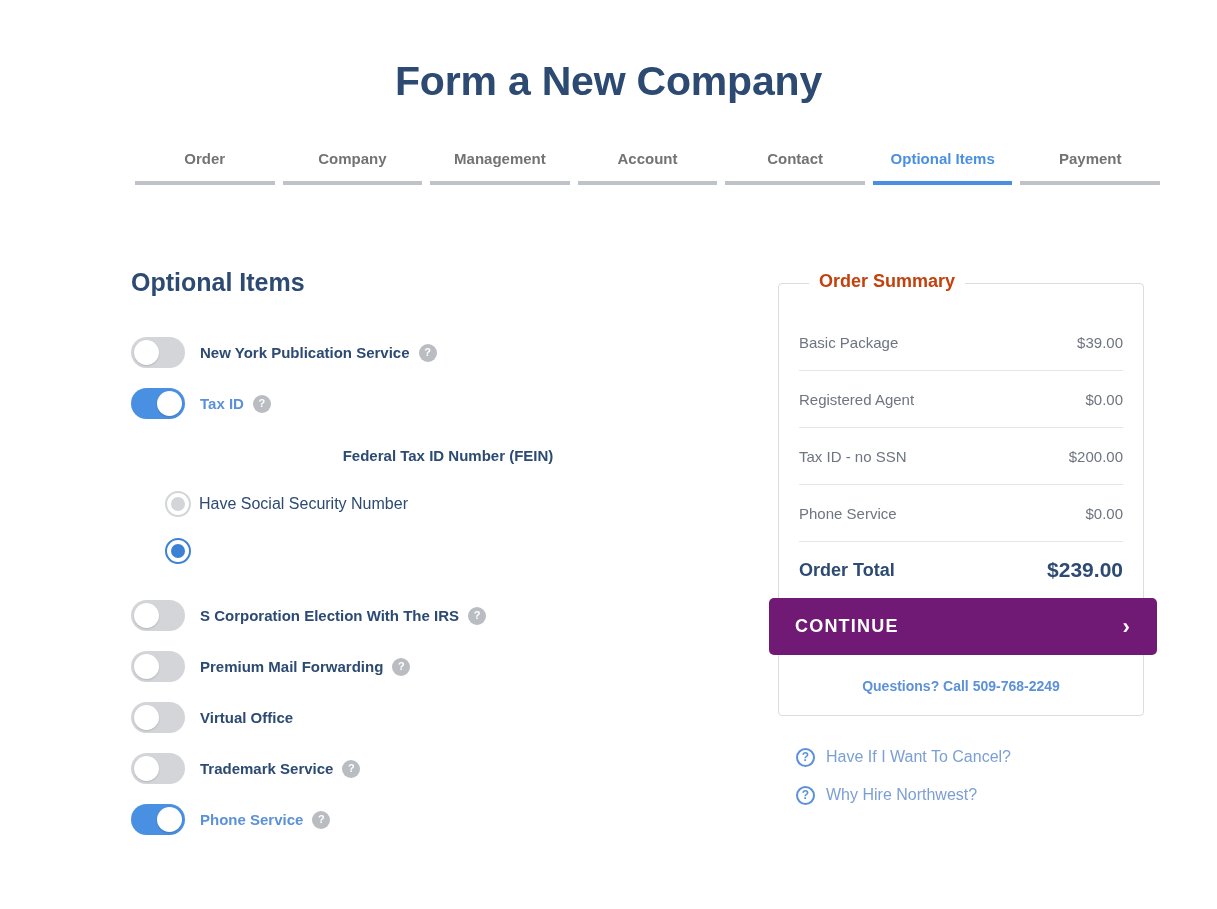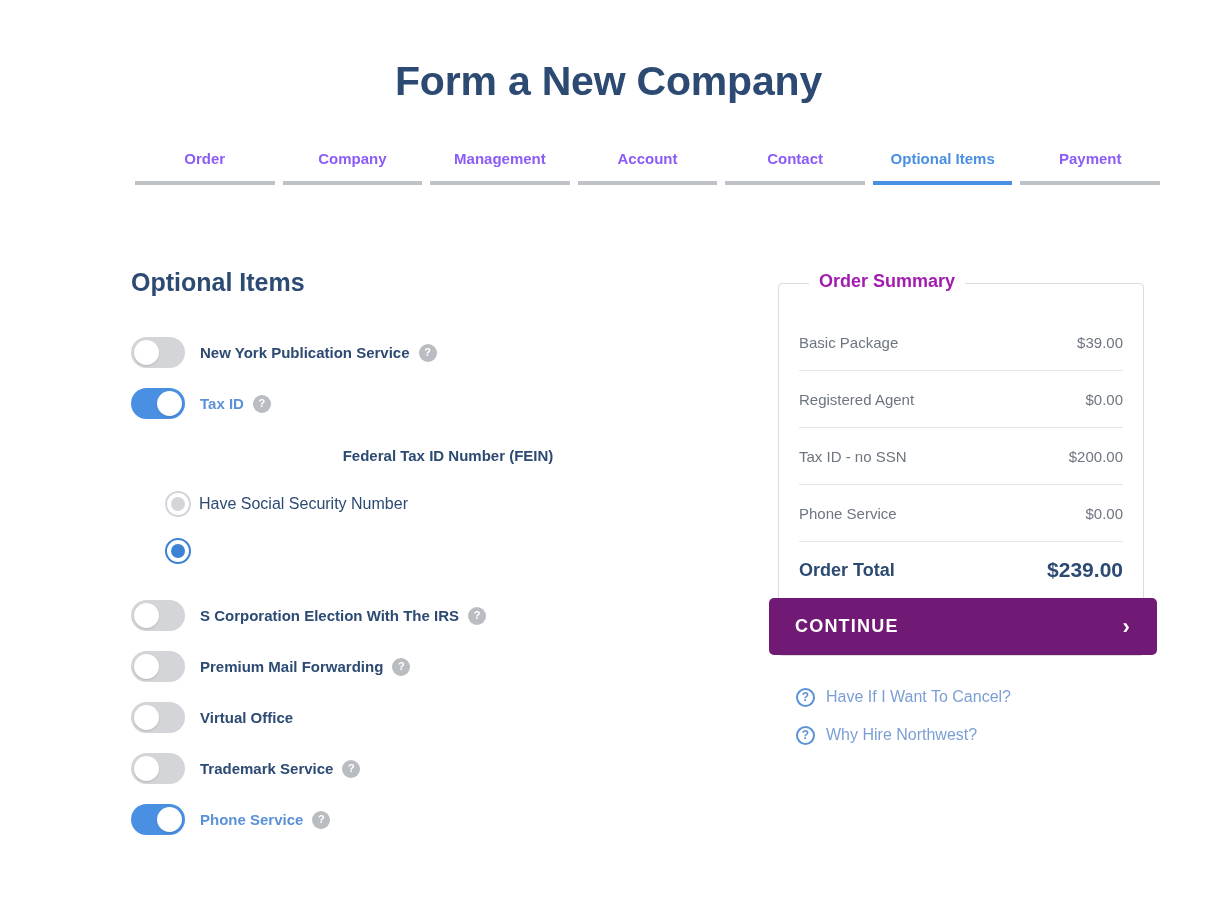--- a/index.html
+++ b/index.html
@@ -38,21 +38,21 @@
     width: 1033px;
     display: flex;
     gap: 0;
   }
   .tab {
     flex: 1 1 0;
     padding: 0 4px 14px 4px;
     text-align: center;
     font-size: 15px;
     font-weight: bold;
-    color: #8b5cf6;
+    color: #737373;
     border-bottom: 4px solid #bfc2c6;
     margin: 0 4px;
     cursor: pointer;
     white-space: nowrap;
   }
   .tab.active {
     color: #4a90e2;
     border-bottom-color: #4a90e2;
   }
 
@@ -180,21 +180,21 @@
     position: relative;
     background: #ffffff;
   }
   .summary-legend {
     position: absolute;
     left: 30px; top: -13px;
     background: #ffffff;
     padding: 0 10px;
     font-size: 18px;
     font-weight: bold;
-    color: #a21caf;
+    color: #c2410c;
   }
 
   .summary-rows { padding-top: 30px; }
   .summary-row {
     display: flex;
     justify-content: space-between;
     align-items: center;
     height: 57px;
     border-bottom: 1px solid #e6e6e6;
     font-size: 15px;
@@ -384,20 +384,21 @@
       <div class="summary-total">
         <span class="lbl">Order Total</span>
         <span class="amt">$239.00</span>
       </div>
       <div class="btn-spacer">
         <button class="continue-btn">
           <span>CONTINUE</span>
           <span class="chev">›</span>
         </button>
       </div>
+      <div class="questions">Questions? Call 509-768-2249</div>
     </div>
 
     <div class="footer-links" id="footer-links">
         <div class="footer-link">
           <span class="q-circle">?</span>
           <span>Have If I Want To Cancel?</span>
         </div>
         <div class="footer-link">
           <span class="q-circle">?</span>
           <span>Why Hire Northwest?</span>

